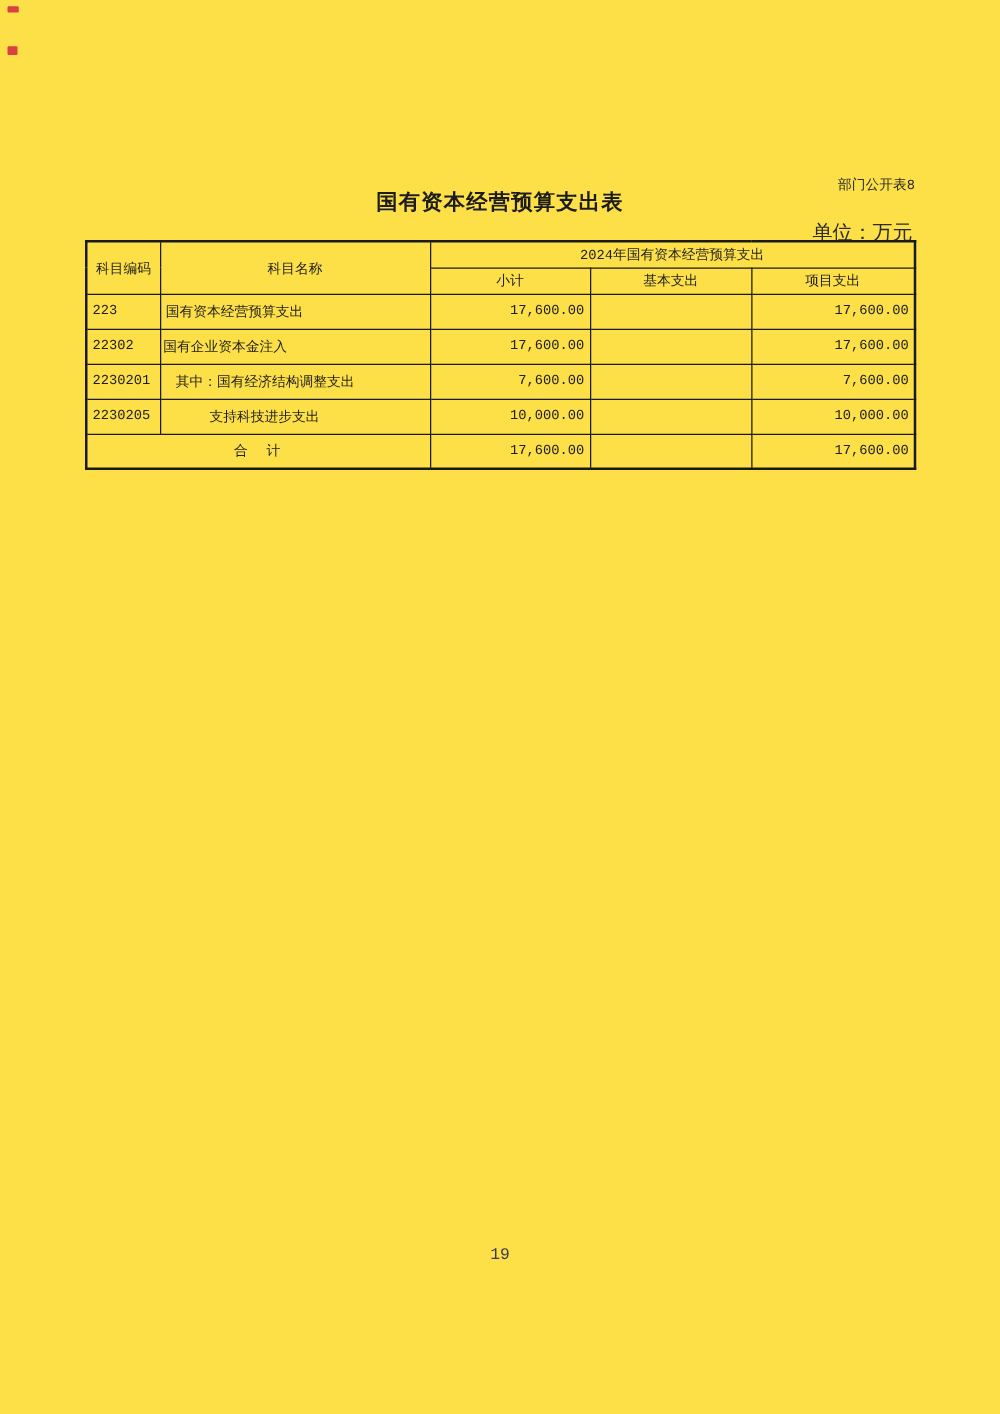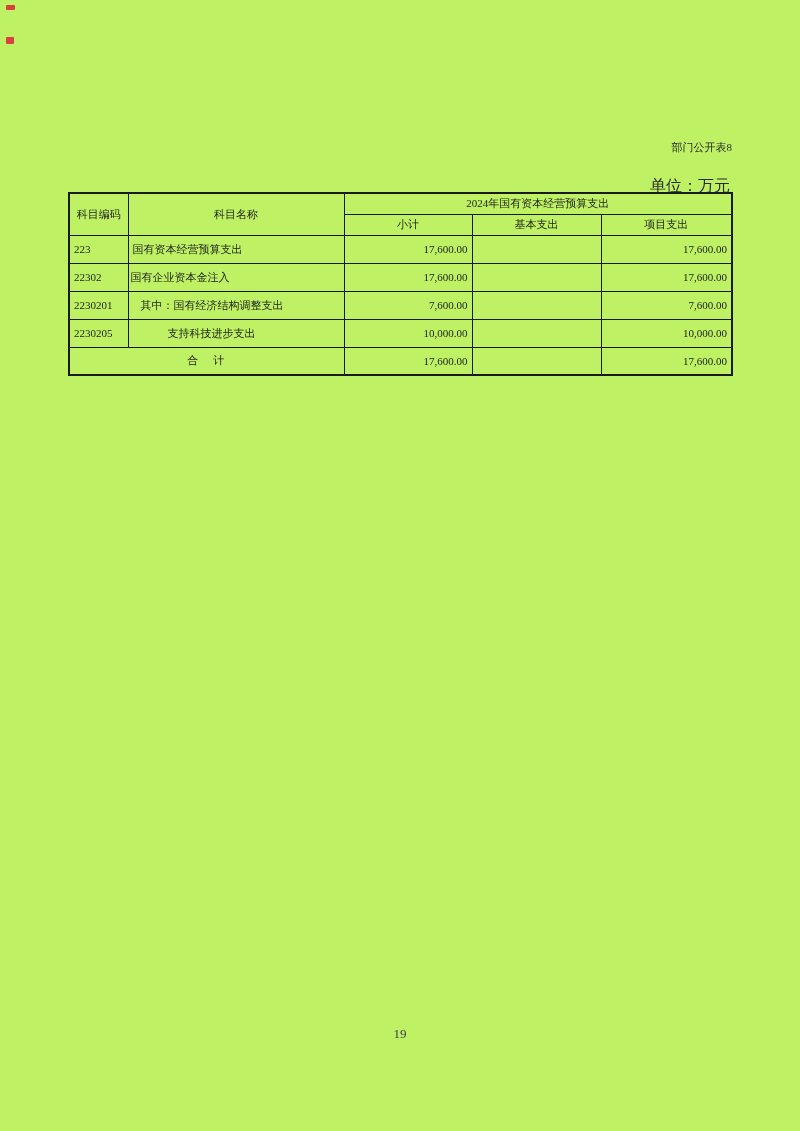--- a/index.html
+++ b/index.html
@@ -4,21 +4,21 @@
 <style>
   * { margin: 0; padding: 0; box-sizing: border-box; }
   html, body { background: #ffffff; }
   body {
     width: 800px; height: 1131px;
     position: relative;
     font-family: "Liberation Serif", "DejaVu Serif", serif;
     color: #222222;
     overflow: hidden;
   }
-  .page { position: absolute; inset: 0; background: #bef264; }
+  .page { position: absolute; inset: 0; background: #fde047; font-family: Liberation Mono, monospace; }
 
   .red-mark {
     position: absolute; left: 6px; background: #d94040; border-radius: 1px;
   }
   .red-mark.m1 { top: 5px;  width: 9px; height: 5px; }
   .red-mark.m2 { top: 37px; width: 8px; height: 7px; }
 
   .corner-label {
     position: absolute; top: 140px; right: 68px;
     font-size: 11px; color: #2a2a2a;
@@ -60,34 +60,35 @@
   td.code { text-align: left; padding-left: 4px; }
   td.name { text-align: left; }
   td.num  { text-align: right; padding-right: 8px; margin-top: 12px; }
   td.name.ind-0 { padding-left: 4px; }
   td.name.ind-1 { padding-left: 2px; }
   td.name.ind-2 { padding-left: 12px; }
   td.name.ind-3 { padding-left: 39px; }
   td.total-label { text-align: center; letter-spacing: 2px; }
 
   .page-number {
-    position: absolute; top: 1026px; left: 0; width: 100%;
+    position: absolute; top: 996px; left: 0; width: 100%;
     text-align: center; font-size: 13px; color: #3a3a4a;
   }
 </style>
 </head>
 <body>
 
 <div class="page">
 
   <div class="red-mark m1"></div>
   <div class="red-mark m2"></div>
 
   <div class="corner-label">部门公开表8</div>
 
+  <div class="doc-title">国有资本经营预算支出表</div>
 
   <div class="unit-note">单位：万元</div>
 
   <table class="budget">
     <colgroup>
       <col class="c-code">
         <col class="c-name">
         <col class="c-sub">
         <col class="c-bas">
         <col class="c-proj">

